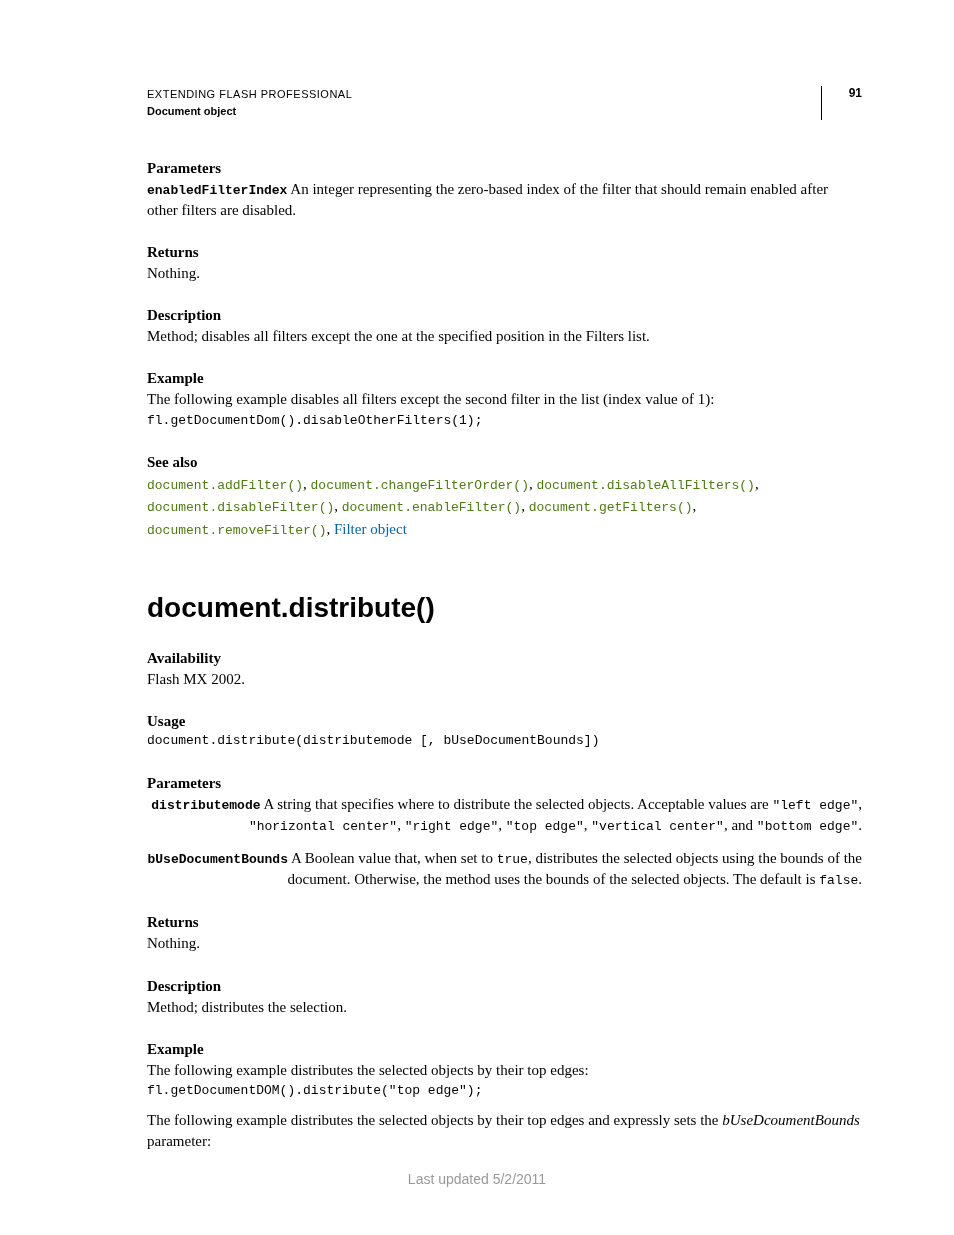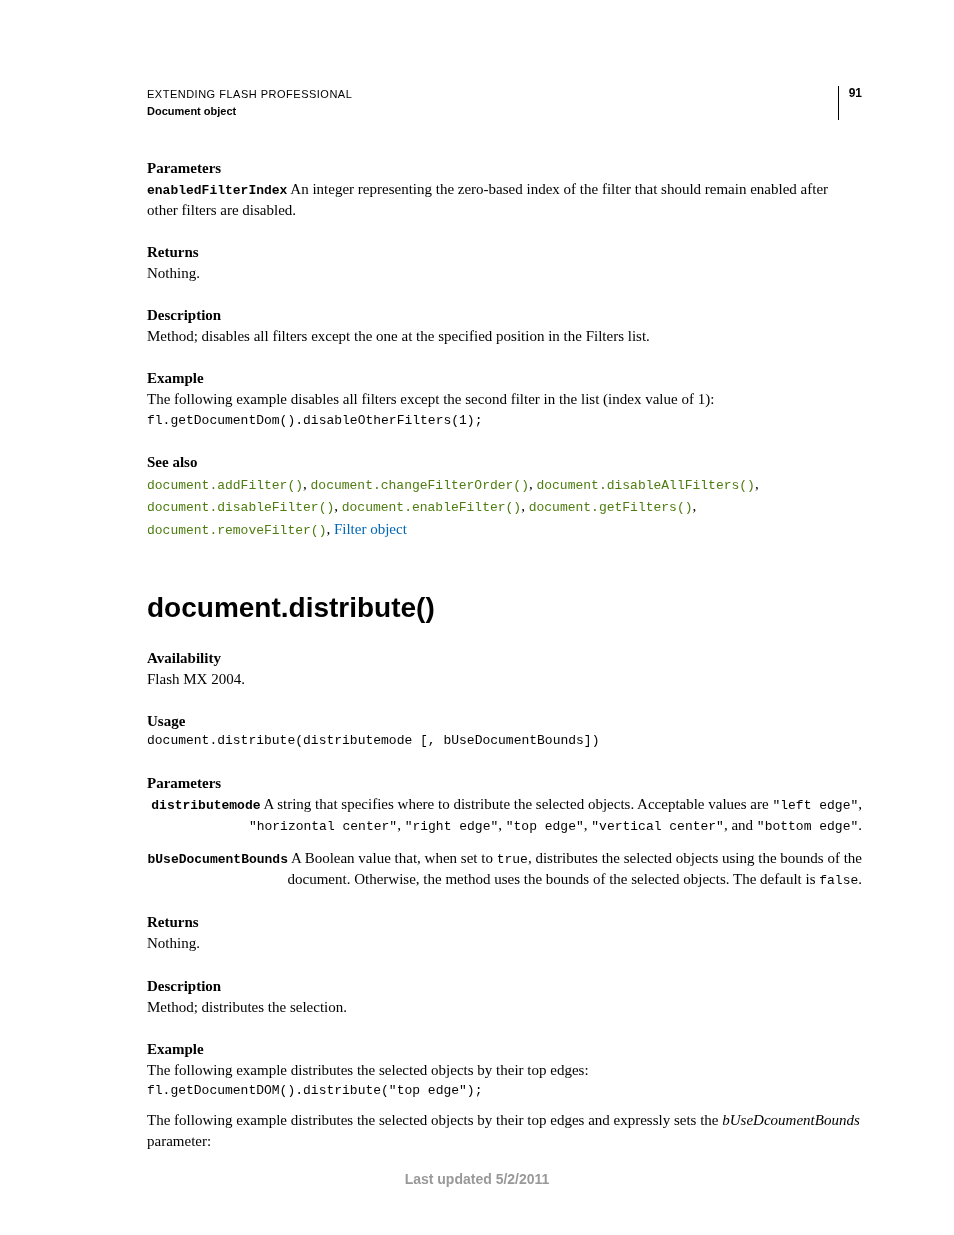--- a/index.html
+++ b/index.html
@@ -30,21 +30,21 @@
     letter-spacing: 0.5px;
   }
   .header-sub {
     font-weight: bold;
   }
   .page-number {
     font-family: "Myriad Pro", "Helvetica Neue", Arial, sans-serif;
     font-size: 12px;
     font-weight: bold;
     border-left: 1px solid #000;
-    padding-left: 10px;
+    padding-left: 27px;
     padding-bottom: 20px;
     text-align: center;
   }
   .section-label {
     font-weight: bold;
     font-size: 15px;
     margin-top: 24px;
     margin-bottom: 2px;
   }
   .body-text {
@@ -99,21 +99,21 @@
     font-style: italic;
   }
   .footer {
     position: absolute;
     bottom: 48px;
     left: 0;
     width: 954px;
     text-align: center;
     font-family: "Myriad Pro", "Helvetica Neue", Arial, sans-serif;
     font-size: 14px;
-    font-weight: bold;
+    font-weight: normal;
     color: #999;
   }
 </style>
 </head>
 <body>
 
 <div class="page">
   <div class="header">
     <div class="header-left">
       <div class="header-title">EXTENDING FLASH PROFESSIONAL</div>
@@ -140,21 +140,21 @@
   <div class="section-label">See also</div>
   <div class="see-also-block">
     <span class="link">document.addFilter()</span><span>, </span><span class="link">document.changeFilterOrder()</span><span>, </span><span class="link">document.disableAllFilters()</span><span>, </span><br>
     <span class="link">document.disableFilter()</span><span>, </span><span class="link">document.enableFilter()</span><span>, </span><span class="link">document.getFilters()</span><span>, </span><br>
     <span class="link">document.removeFilter()</span><span>, </span><span class="link-serif">Filter object</span>
   </div>
 
   <h1 class="method-title">document.distribute()</h1>
 
   <div class="section-label">Availability</div>
-  <div class="body-text">Flash MX 2004.</div>
+  <div class="body-text">Flash MX 2002.</div>
 
   <div class="section-label">Usage</div>
   <div class="code-block">document.distribute(distributemode [, bUseDocumentBounds])</div>
 
   <div class="section-label">Parameters</div>
 
   <div class="param-block">
     <span class="inline-code-bold">distributemode</span><span> A string that specifies where to distribute the selected objects. Acceptable values are </span><span class="inline-code">"left edge"</span><span>, </span><span class="inline-code">"horizontal center"</span><span>, </span><span class="inline-code">"right edge"</span><span>, </span><span class="inline-code">"top edge"</span><span>, </span><span class="inline-code">"vertical center"</span><span>, and </span><span class="inline-code">"bottom edge"</span><span>.</span>
   </div>
 

